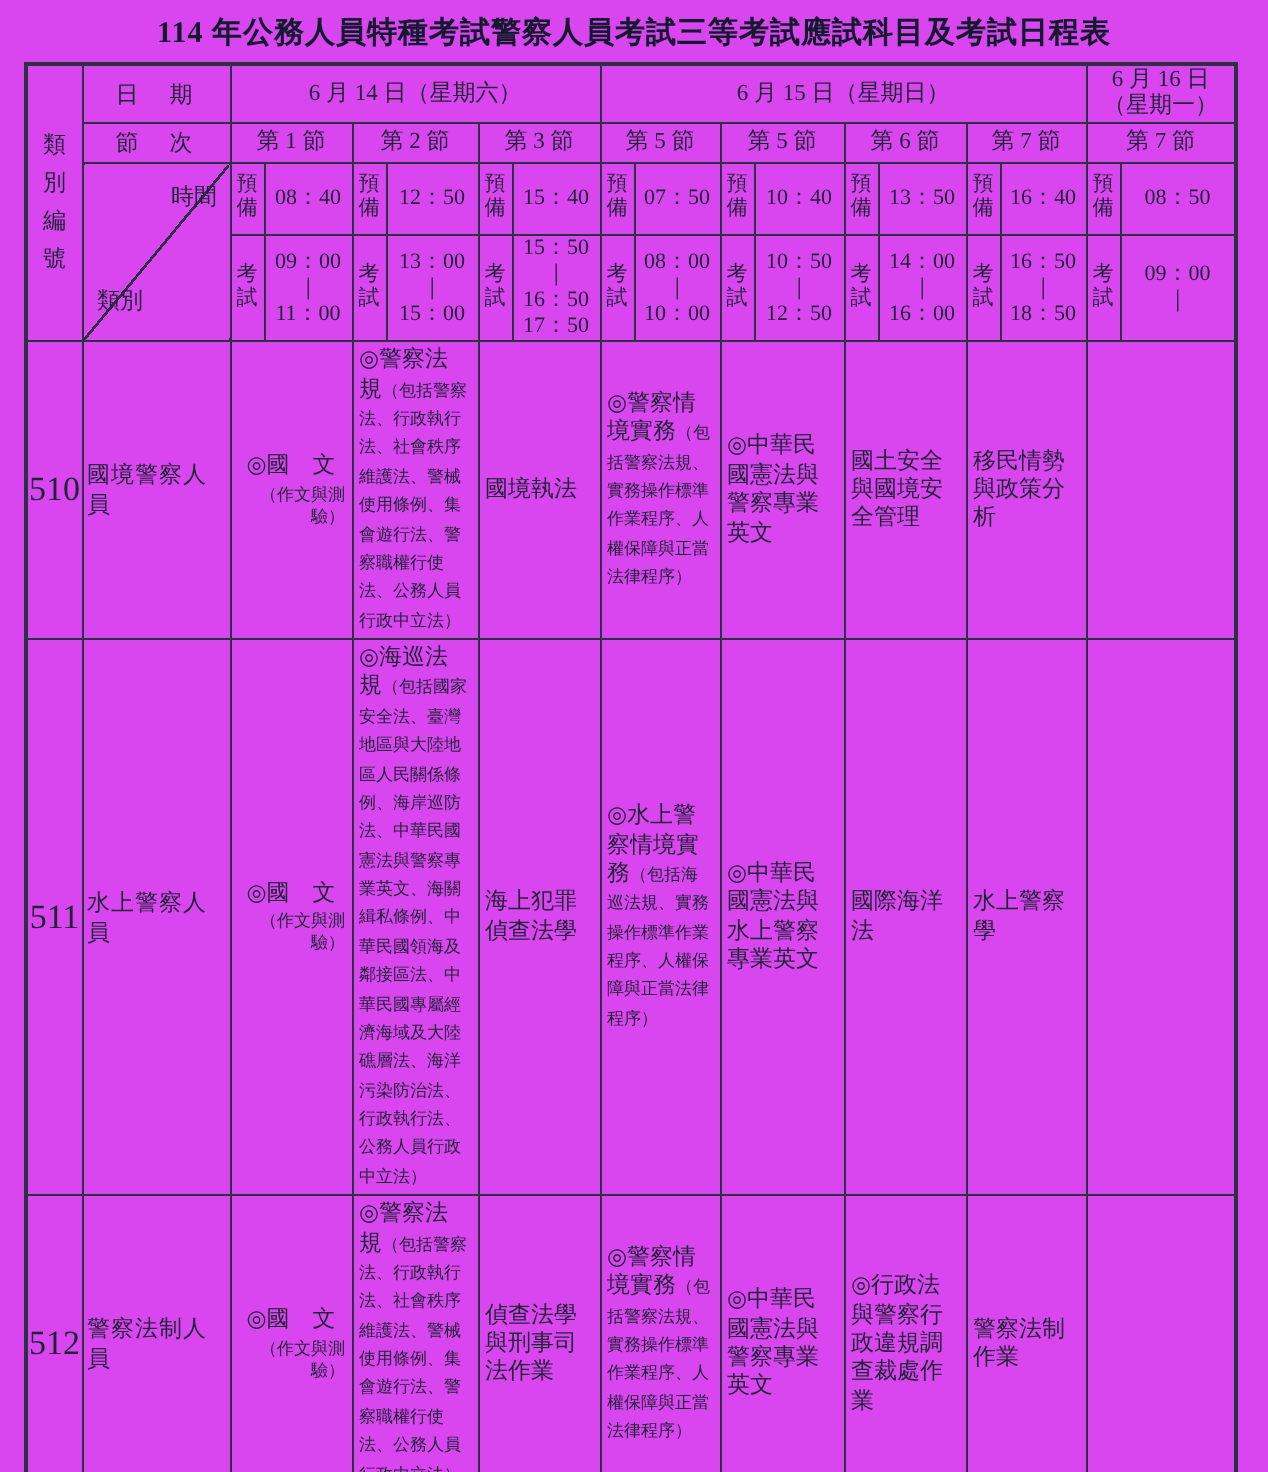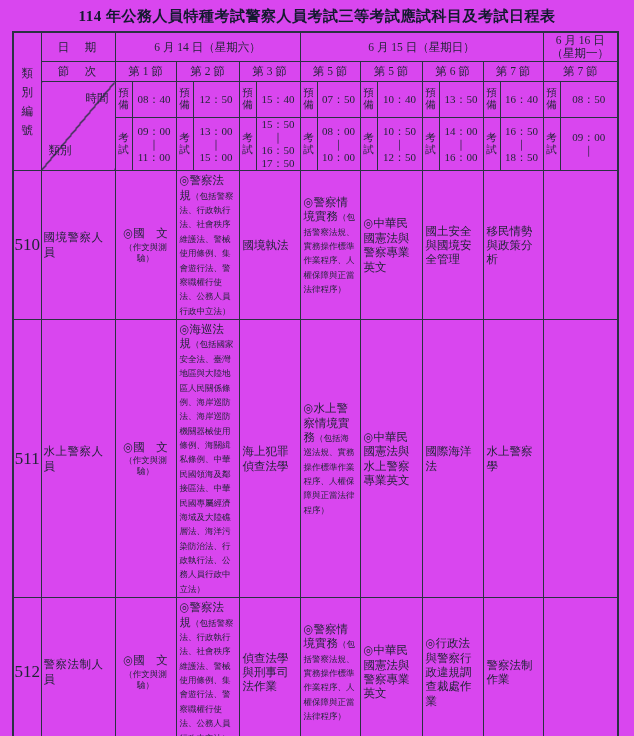--- a/index.html
+++ b/index.html
@@ -22,21 +22,21 @@
   .time{text-align:center;font-size:11px;white-space:pre-line;line-height:1.18;padding:0 1px;}
   .diag{position:relative;padding:0;background-image:linear-gradient(to bottom right,transparent calc(50% - 0.7px),#2b3142 calc(50% - 0.7px),#2b3142 calc(50% + 0.7px),transparent calc(50% + 0.7px));}
   .diag .t{position:absolute;top:9px;right:6px;font-size:11.5px;}
   .diag .c{position:absolute;bottom:12px;left:7px;font-size:11.5px;}
   
   .code{text-align:center;font-size:17px;padding:0;}
   .cat{font-size:11.5px;letter-spacing:0.5px;padding:2px 2px;}
   .subject{font-size:11.5px;line-height:1.25;padding:2px 3px;}
   .subject .note{font-size:8.5px;line-height:1.3;}
   .center{text-align:center;}
-  .center .note{display:block;margin-top:1px;}
+  .center .note{display:block;margin-top:1px;text-align:right;}
   .r-510{height:123px;}
   .r-511{height:202px;}
   .r-512{height:141px;}
 </style>
 </head>
 <body>
 
 <div class="page">
   <div class="title">114 年公務人員特種考試警察人員考試三等考試應試科目及考試日程表</div>
 
@@ -152,21 +152,21 @@
       <td class="subject" colspan="2"><span class="main">◎中華民國憲法與警察專業英文</span></td>
       <td class="subject" colspan="2"><span class="main">國土安全與國境安全管理</span></td>
       <td class="subject" colspan="2"><span class="main">移民情勢與政策分析</span></td>
       <td class="subject" colspan="2"><span class="main"></span></td>
     </tr>
 
     <tr class="r-511">
       <td class="code">511</td>
       <td class="cat">水上警察人員</td>
       <td class="subject center" colspan="2"><span class="main">◎國　文</span><span class="note">（作文與測驗）</span></td>
-      <td class="subject" colspan="2"><span class="main">◎海巡法規</span><span class="note">（包括國家安全法、臺灣地區與大陸地區人民關係條例、海岸巡防法、海岸巡防機關器械使用條例、海關緝私條例、中華民國領海及鄰接區法、中華民國專屬經濟海域及大陸礁層法、海洋污染防治法、行政執行法、公務人員行政中立法）</span></td>
+      <td class="subject" colspan="2"><span class="main">◎海巡法規</span><span class="note">（包括國家安全法、臺灣地區與大陸地區人民關係條例、海岸巡防法、中華民國憲法與警察專業英文、海關緝私條例、中華民國領海及鄰接區法、中華民國專屬經濟海域及大陸礁層法、海洋污染防治法、行政執行法、公務人員行政中立法）</span></td>
       <td class="subject" colspan="2"><span class="main">海上犯罪偵查法學</span></td>
       <td class="subject" colspan="2"><span class="main">◎水上警察情境實務</span><span class="note">（包括海巡法規、實務操作標準作業程序、人權保障與正當法律程序）</span></td>
       <td class="subject" colspan="2"><span class="main">◎中華民國憲法與水上警察專業英文</span></td>
       <td class="subject" colspan="2"><span class="main">國際海洋法</span></td>
       <td class="subject" colspan="2"><span class="main">水上警察學</span></td>
       <td class="subject" colspan="2"><span class="main"></span></td>
     </tr>
 
     <tr class="r-512">
       <td class="code">512</td>

